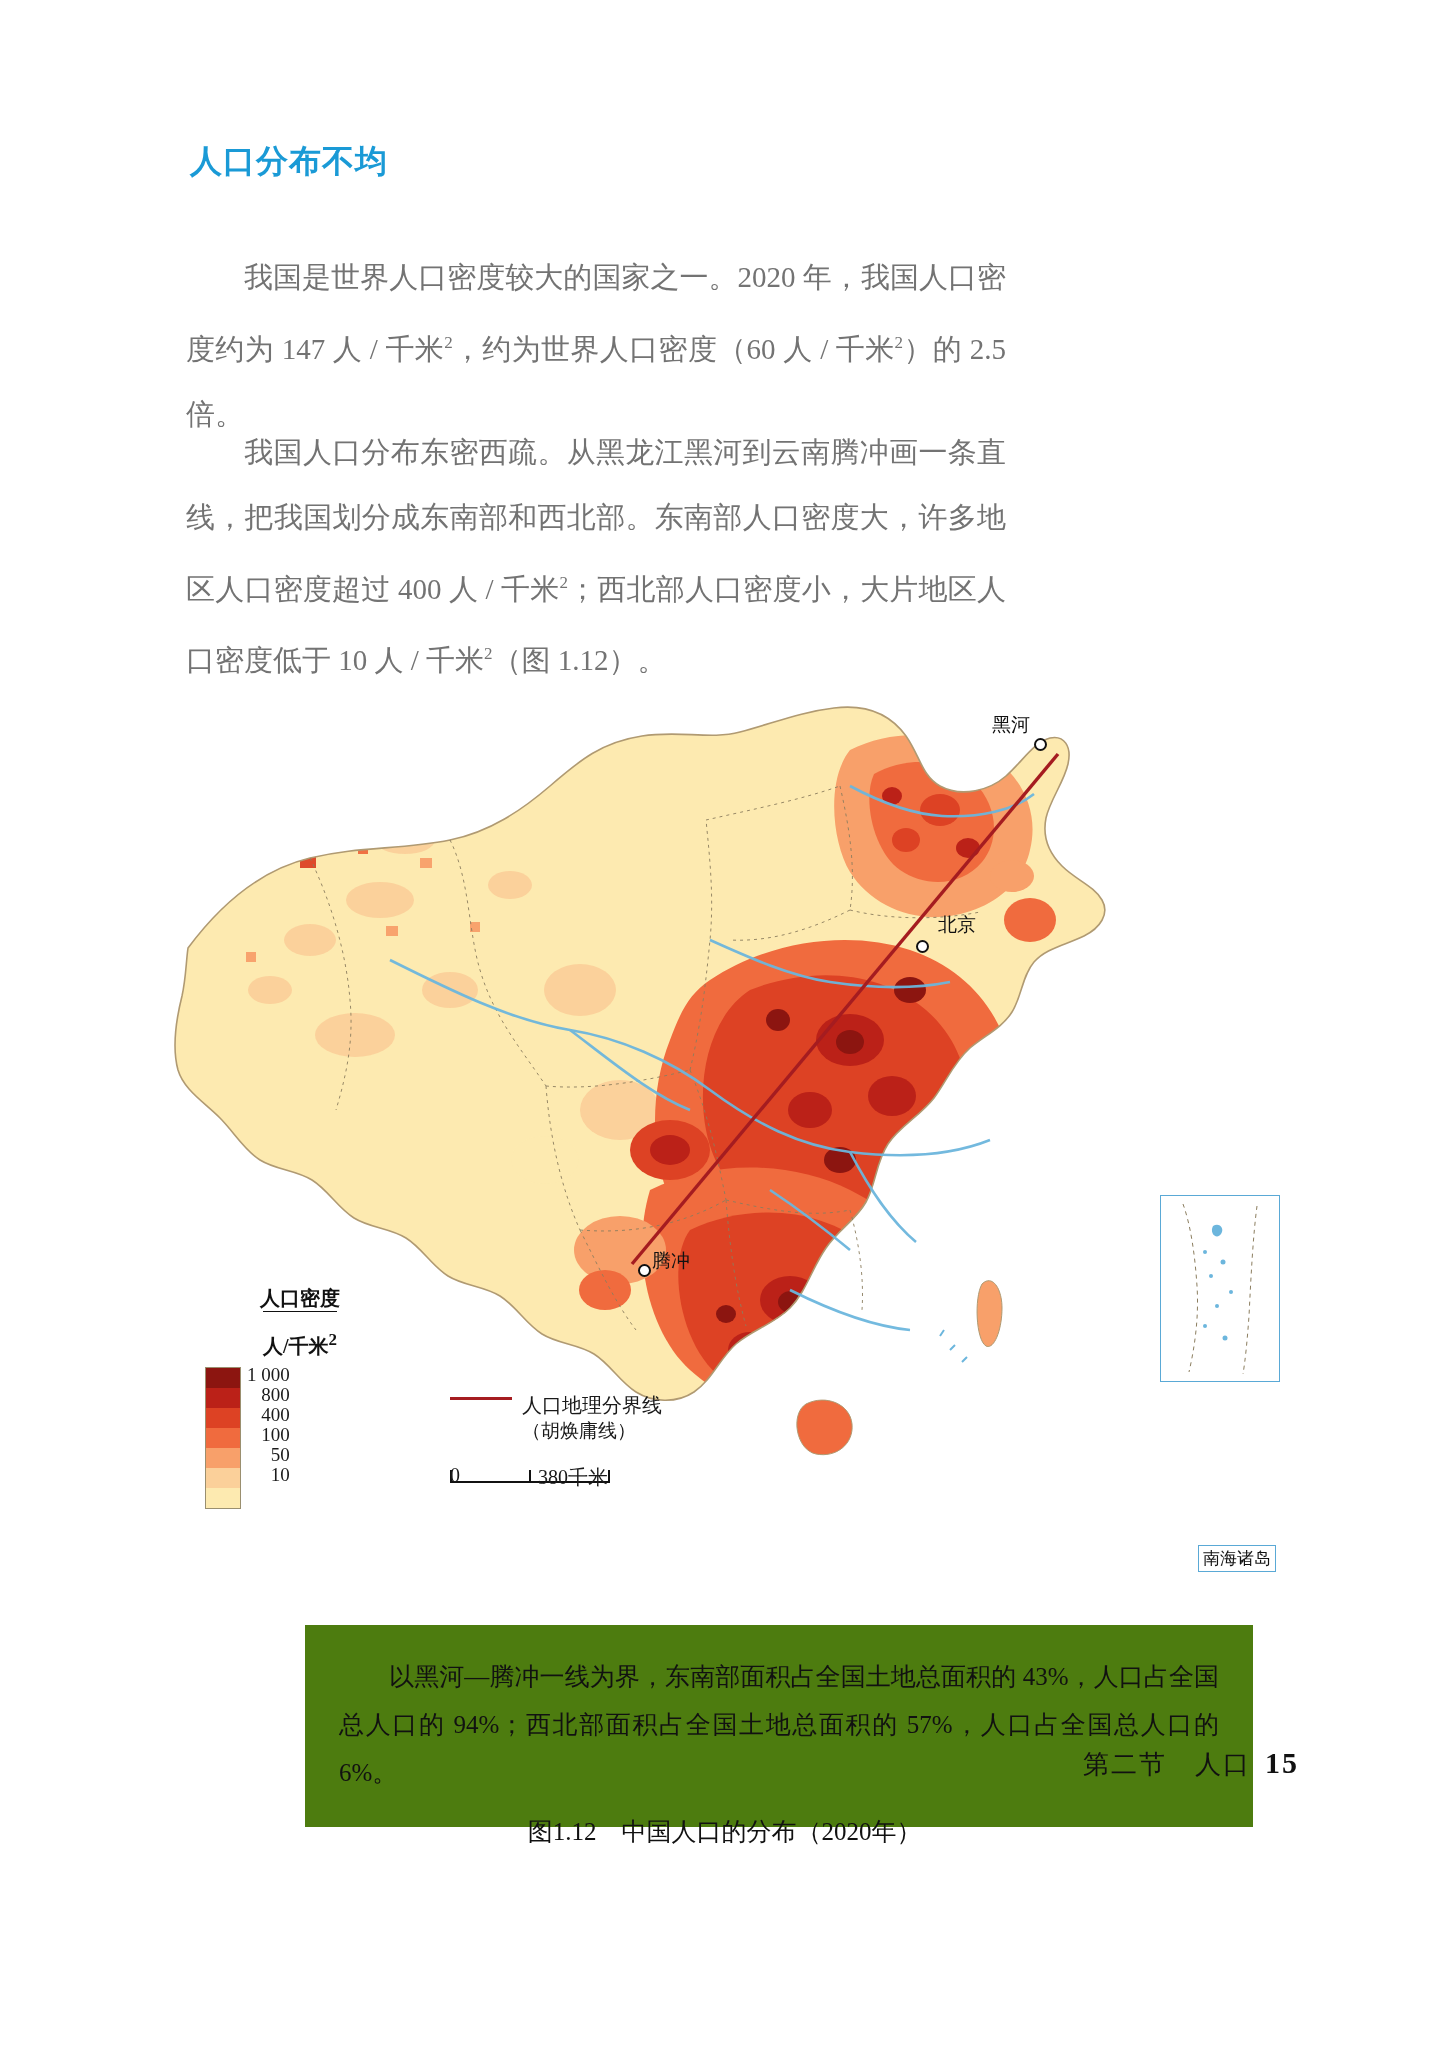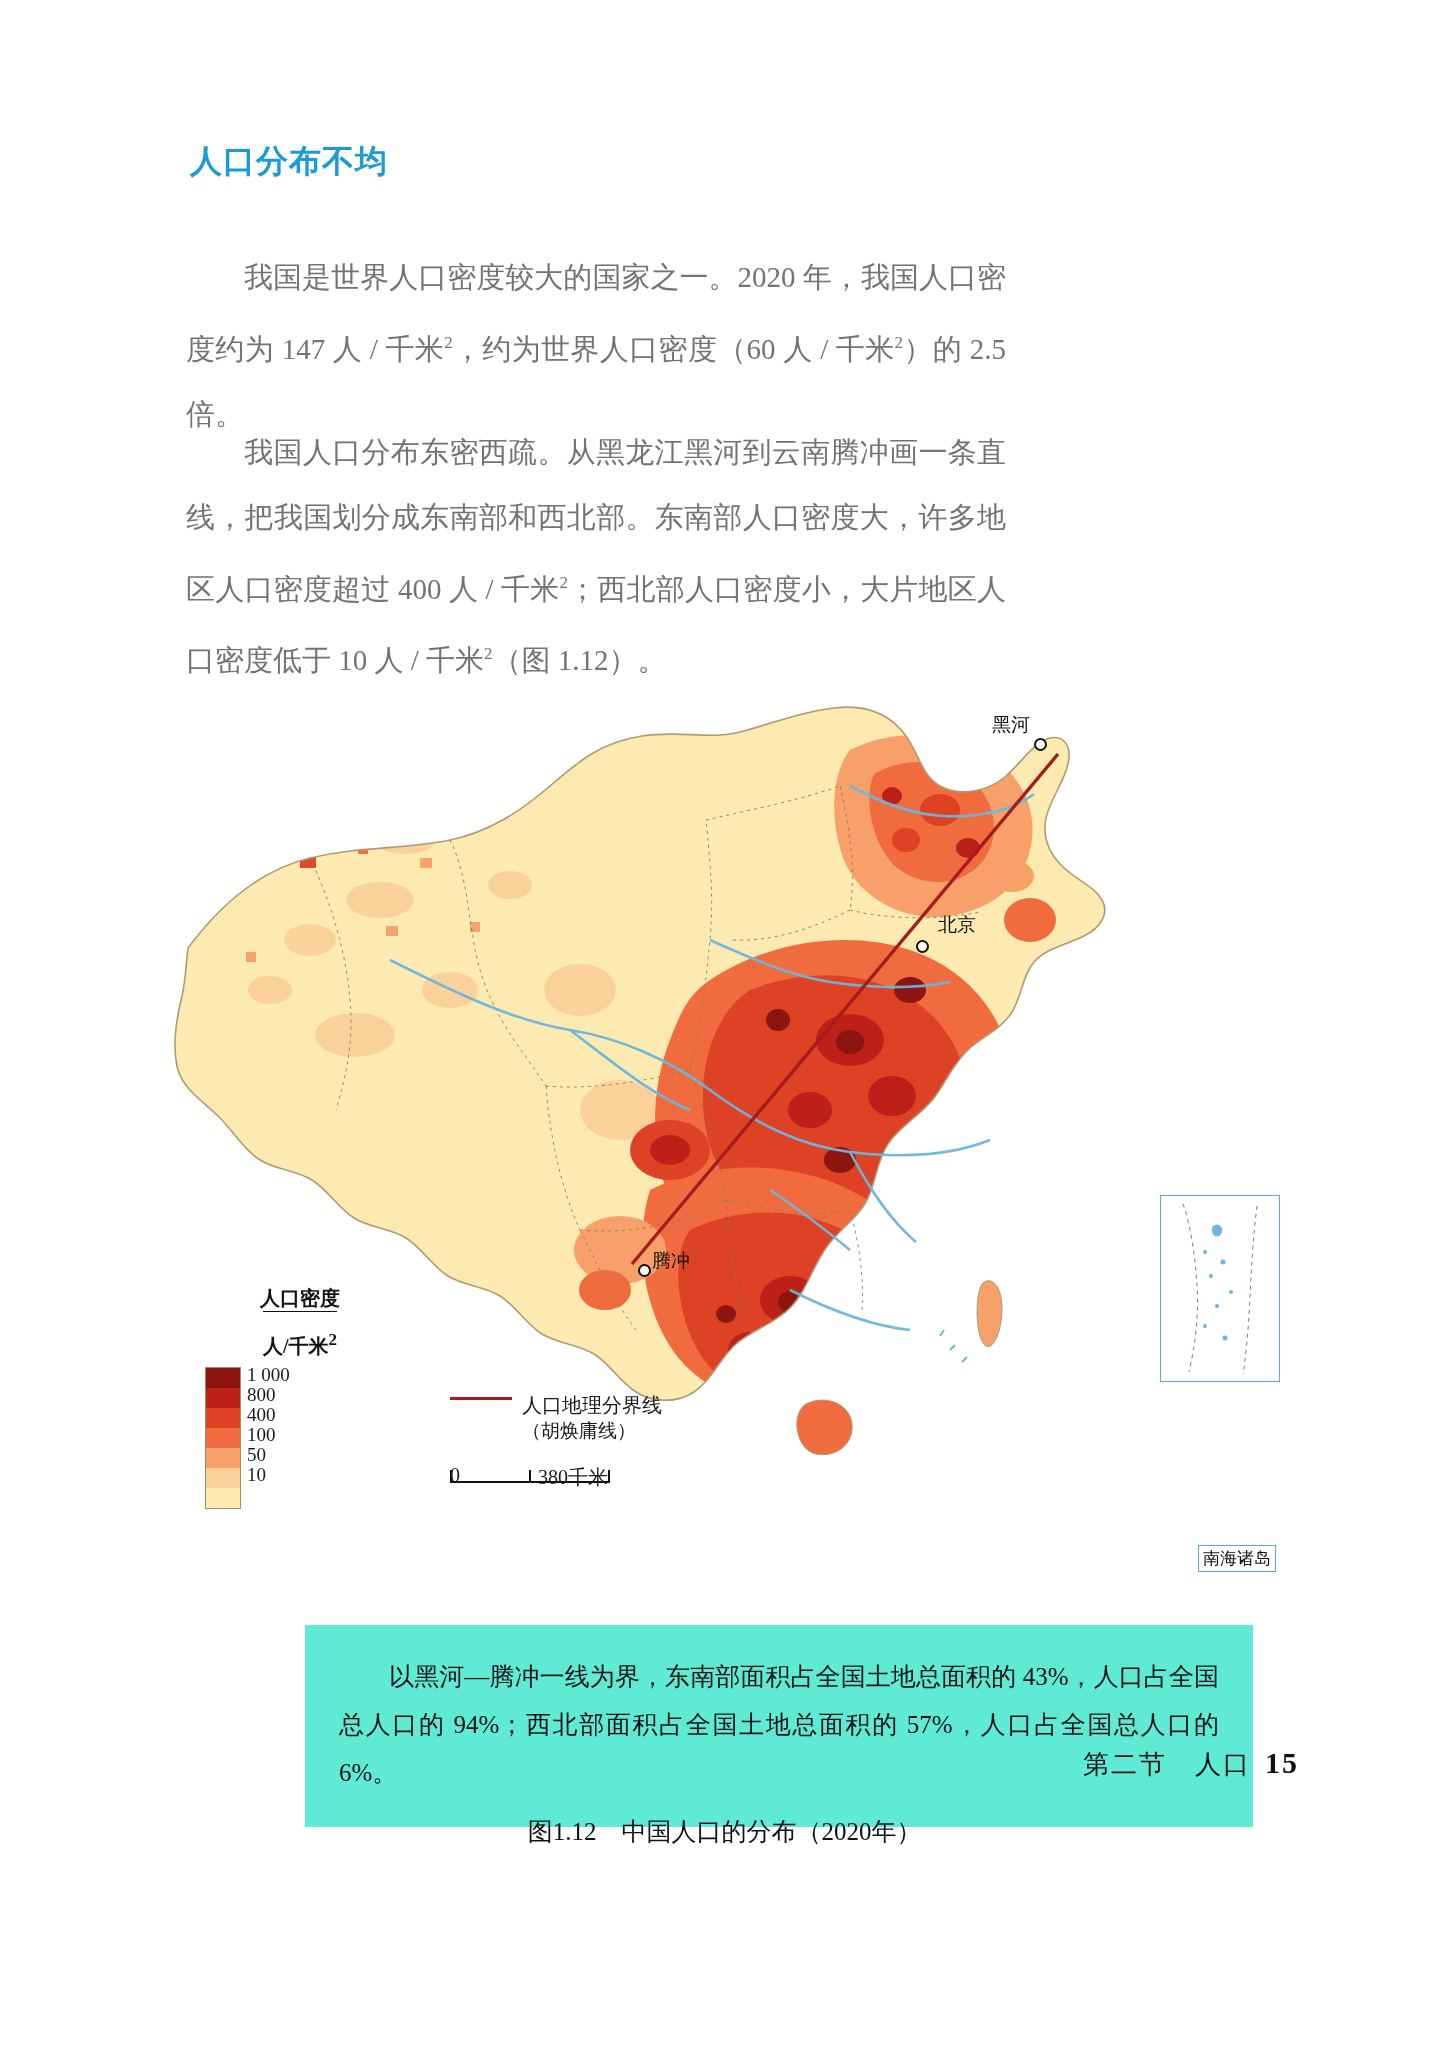--- a/index.html
+++ b/index.html
@@ -76,20 +76,21 @@
   .legend-title .ratio {
     display: inline-block;
     border-top: 1.5px solid #111;
     padding-top: 15px;
   }
   .legend-scale {
     margin-top: 8px;
     position: relative;
     width: 180px;
     height: 140px;
+    text-align: right;
   }
   .legend-bar {
     position: absolute;
     left: 0; top: 0;
     width: 34px;
     height: 140px;
     border: 1px solid #9a8f6f;
   }
   .legend-bar div { width: 100%; }
   .legend-labels {
@@ -185,21 +186,21 @@
     color: #111;
   }
 
   
   .note-box {
     position: absolute;
     left: 305px;
     top: 1625px;
     width: 880px;
     padding: 28px 34px 30px 34px;
-    background: #5eead4;
+    background: #4d7c0f;
     font-size: 25px;
     line-height: 48px;
     text-align: justify;
     color: #111;
   }
   .note-box .indent { width: 50px; }
 
   .fig-caption {
     position: absolute;
     left: 0;

